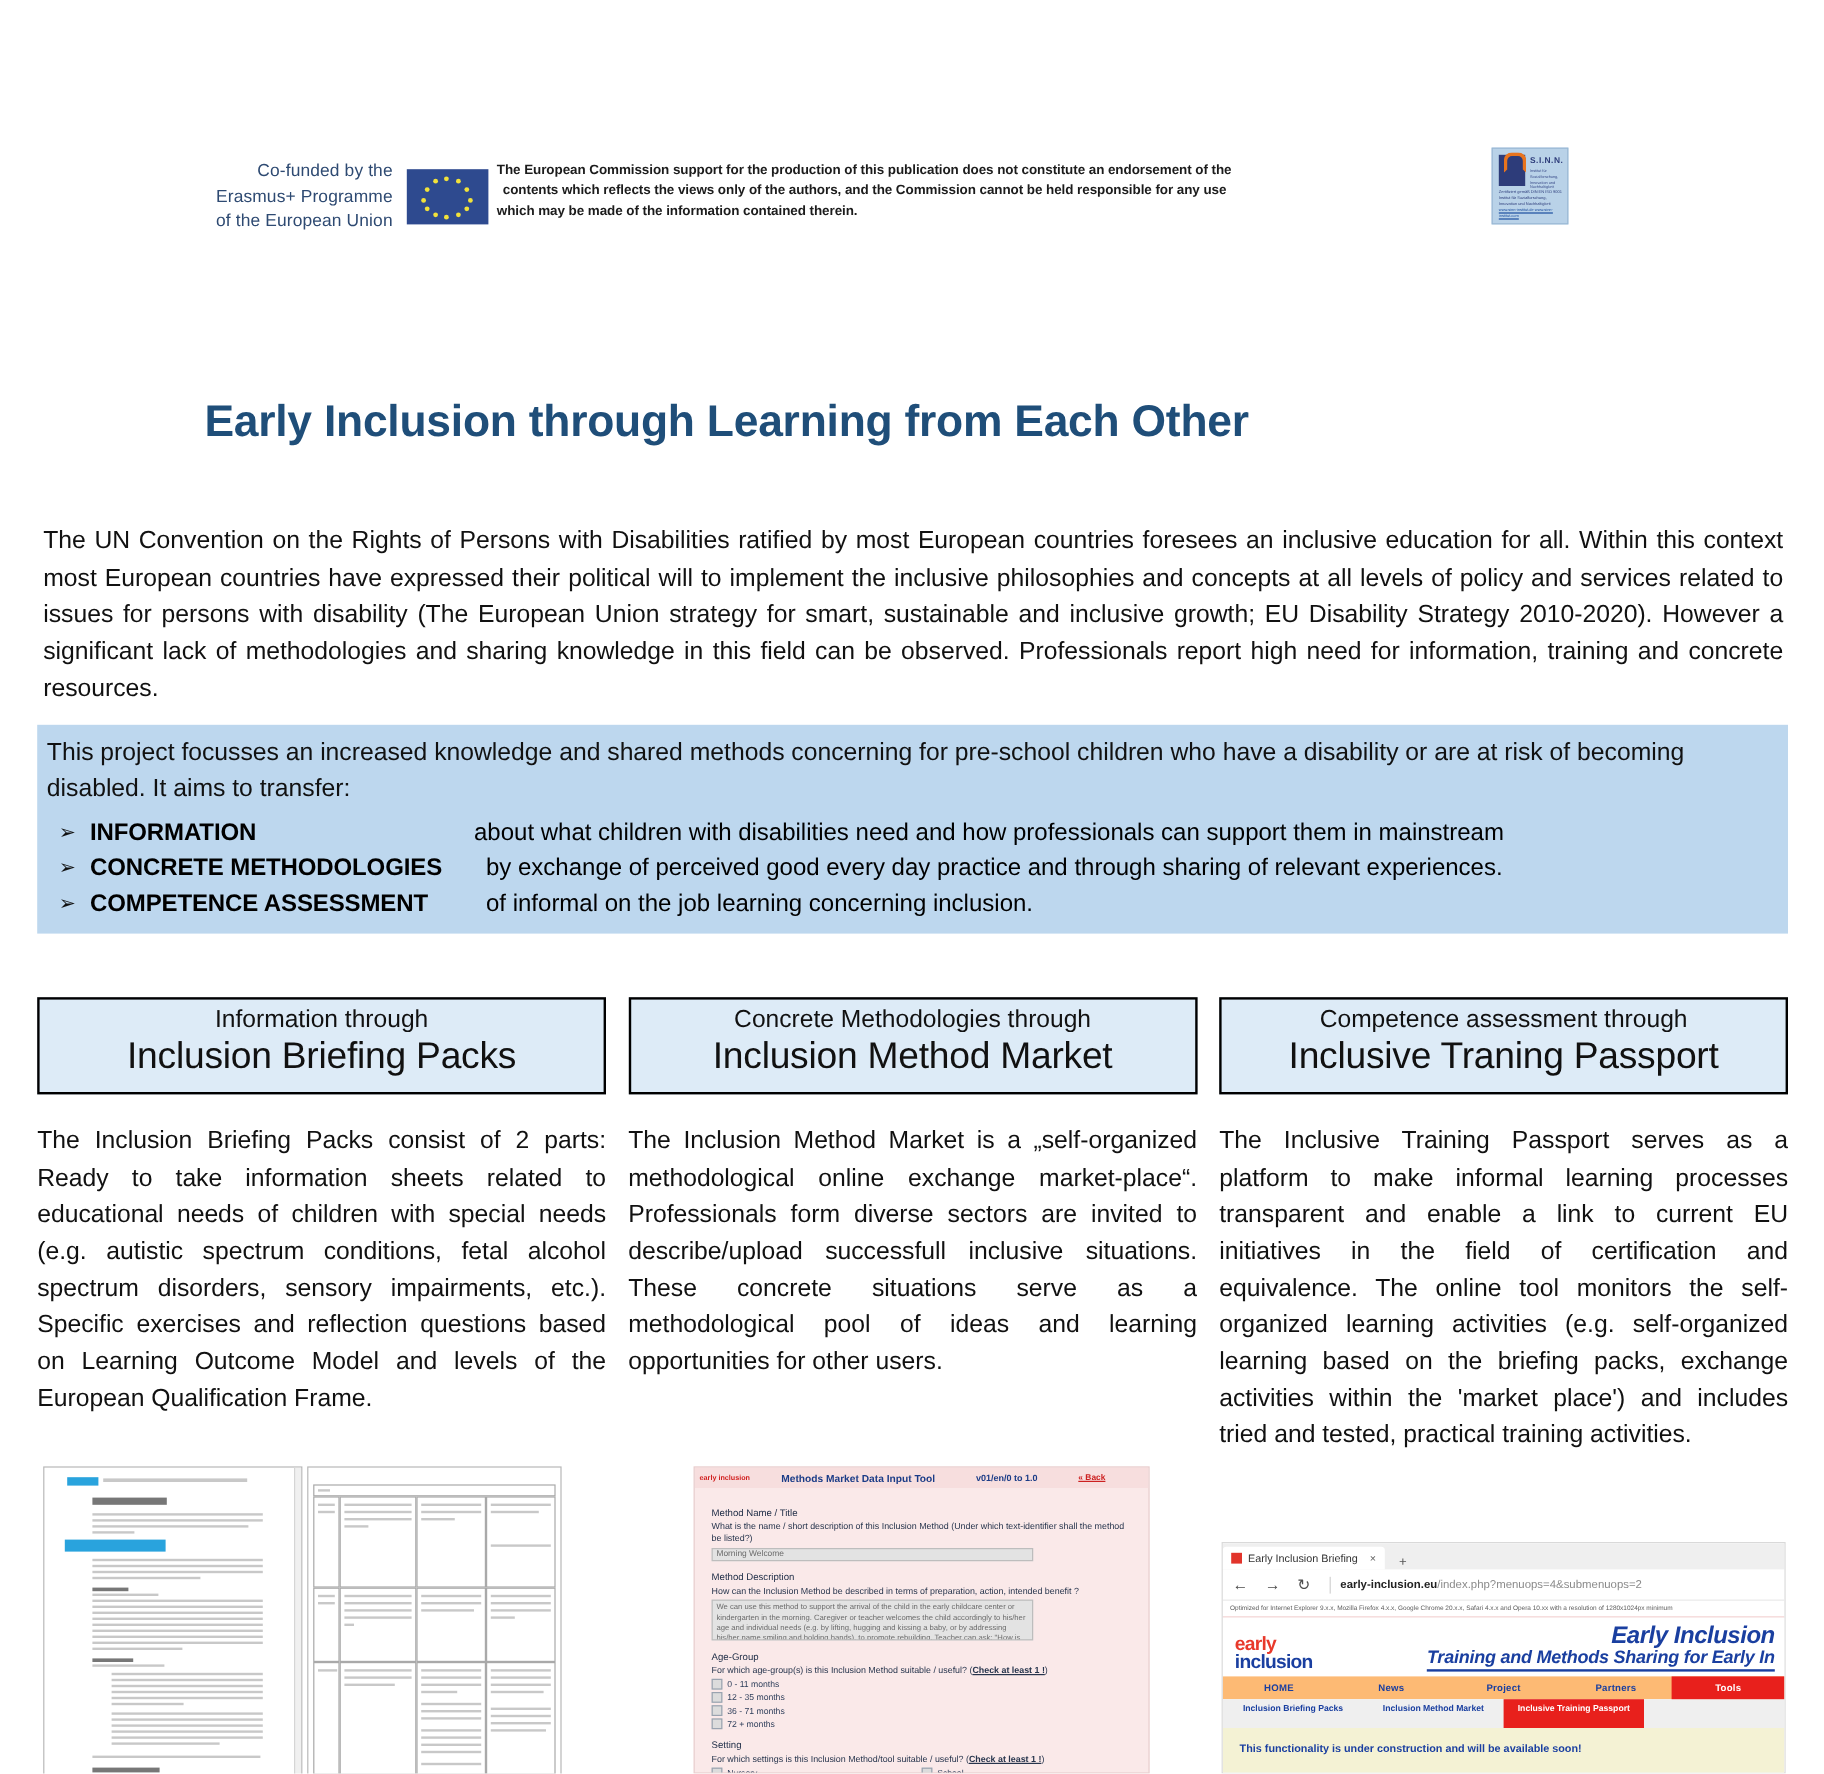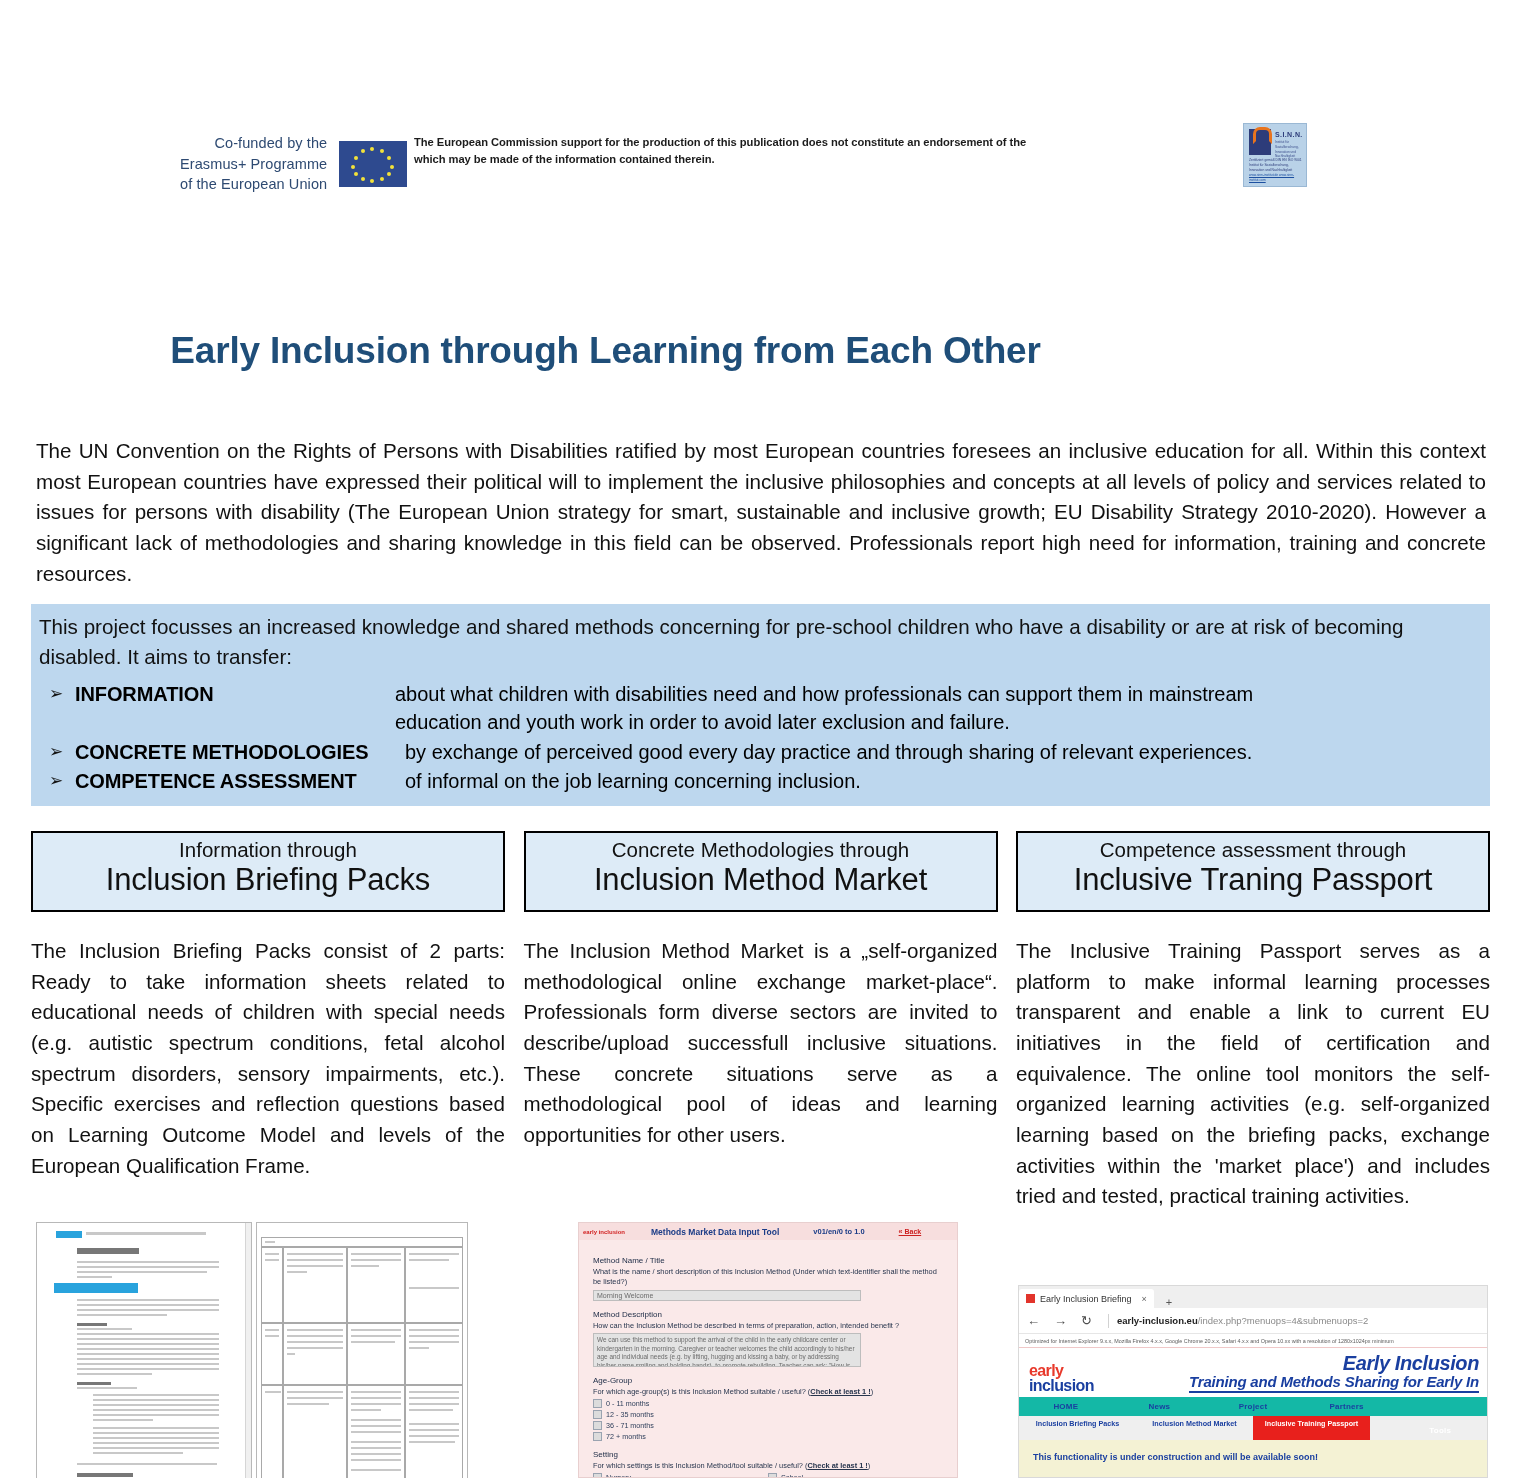--- a/index.html
+++ b/index.html
@@ -447,22 +447,23 @@
     font-style: italic;
     color: #1a3fa0;
     letter-spacing: -.2px;
     border-bottom: 2px solid #1a3fa0;
     padding-bottom: 1px;
     line-height: 1.15;
     white-space: nowrap;
   }
   .ei-nav {
     display: flex;
-    background: #14b8a6;
+    background: #fdba74;
     height: 19px;
+    align-items: flex-end;
   }
   .ei-nav-item {
     flex: 1;
     text-align: center;
     font-size: 8px;
     font-weight: bold;
     color: #1a3fa0;
     line-height: 19px;
     letter-spacing: .2px;
   }
@@ -523,20 +524,21 @@
       <div class="star" style="left:22px;top:36px"></div>
       <div class="star" style="left:15px;top:31px"></div>
       <div class="star" style="left:12px;top:24px"></div>
       <div class="star" style="left:15px;top:15px"></div>
       <div class="star" style="left:22px;top:8.5px"></div>
     </div>
   </div>
 
   <div class="ec-disclaimer">
     <div>The European Commission support for the production of this publication does not constitute an endorsement of the</div>
+    <div class="l2">contents which reflects the views only of the authors, and the Commission cannot be held responsible for any use</div>
     <div>which may be made of the information contained therein.</div>
   </div>
 
   <div class="sinn-logo">
     <div class="sinn-mark"></div>
     <div class="sinn-hook"></div>
     <div class="sinn-title">S.I.N.N.</div>
     <div class="sinn-sub">Institut für Sozialforschung, Innovation und Nachhaltigkeit</div>
     <div class="sinn-body">
       <span>Zertifiziert gemäß DIN EN ISO 9001 Institut für Sozialforschung, Innovation und Nachhaltigkeit</span>
@@ -551,21 +553,20 @@
 
 <div class="aims-box">
   <div class="aims-lead">This project focusses an increased knowledge and shared methods concerning for pre-school children who have a disability or are at risk of becoming disabled. It aims to transfer:</div>
   <div class="aims-list">
 
     <div class="aim-row">
       <div class="aim-bullet">➢</div>
       <div class="aim-term w1">INFORMATION</div>
       <div class="aim-desc">
         <span>about what children with disabilities need and how professionals can support them in mainstream</span>
-        <span class="cont">education and youth work in order to avoid later exclusion and failure.</span>
       </div>
     </div>
 
     <div class="aim-row">
       <div class="aim-bullet">➢</div>
       <div class="aim-term w2">CONCRETE METHODOLOGIES</div>
       <div class="aim-desc">by exchange of perceived good every day practice and through sharing of relevant experiences.</div>
     </div>
 
     <div class="aim-row">

